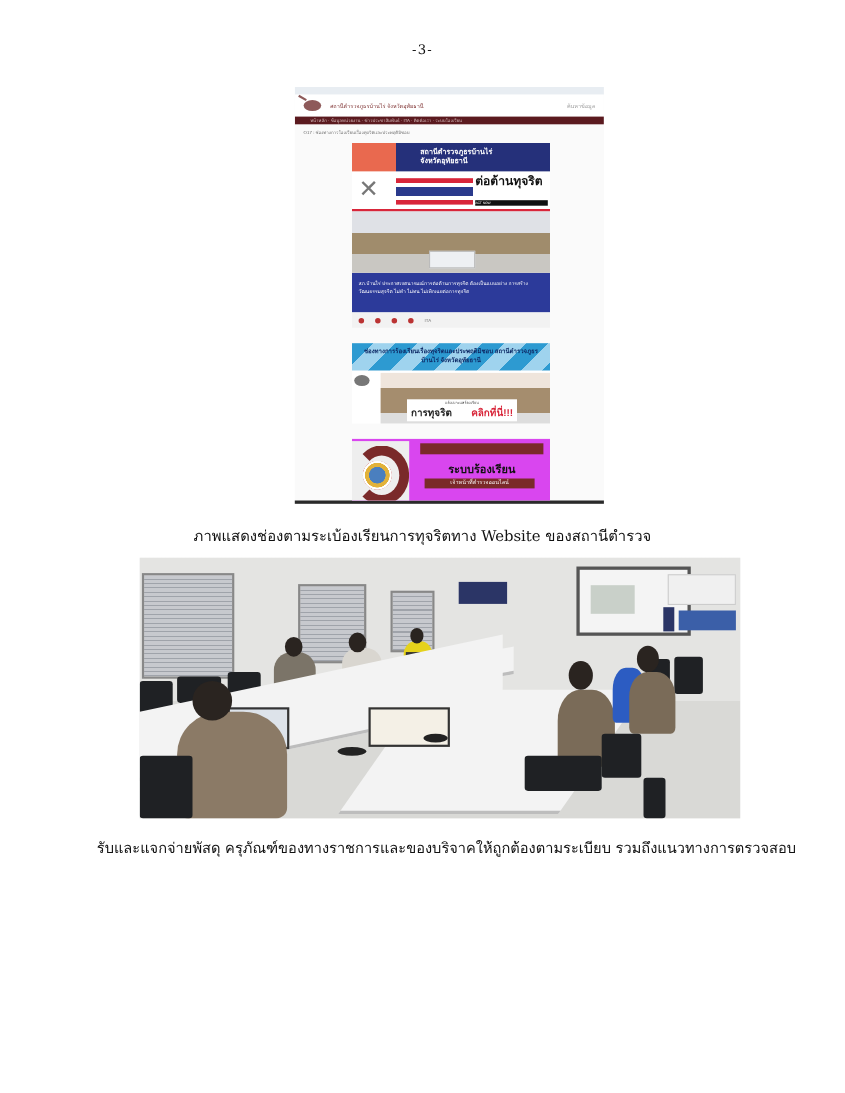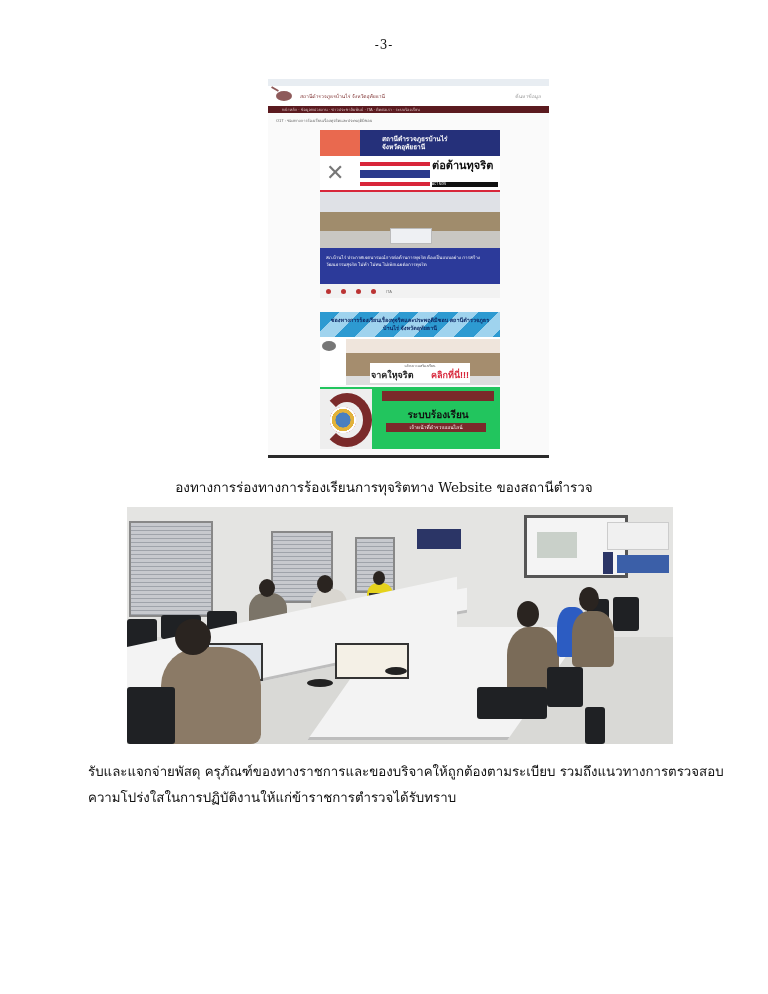--- a/index.html
+++ b/index.html
@@ -49,21 +49,21 @@
       padding: 4px 4px 0 4px; box-sizing: border-box; text-align: center; }
   .poster3 { top: 258px; height: 48px; background: #fff; }
   .p3-logo { position: absolute; left: 2px; top: 4px; width: 14px; height: 10px; border-radius: 50%; background: #777; }
   .p3-photo { position: absolute; left: 26px; top: 2px; width: 154px; height: 46px;
       background: linear-gradient(#efe5dc 0 30%, #a58d6e 30% 80%, #ddd 80%); }
   .p3-banner { position: absolute; left: 50px; top: 26px; width: 100px; height: 20px; background: #fff;
       font-family: "Liberation Sans", sans-serif; text-align: center; }
   .p3-banner .small { font-size: 3.5px; color: #555; line-height: 6px; }
   .p3-banner .big { font-size: 9px; font-weight: bold; color: #222; line-height: 12px; white-space: nowrap; }
   .p3-banner .big .red { color: #d8263a; padding-left: 15px; }
-  .poster4 { top: 308px; height: 62px; background: #22c55e; }
+  .poster4 { top: 320px; height: 62px; background: #d946ef; }
   .p4-left { position: absolute; left: 0; top: 2px; width: 52px; height: 60px; background: #eee; }
   .p4-ring { position: absolute; left: 2px; top: 6px; width: 50px; height: 54px; border-radius: 50%;
       border: 9px solid #7a2a2a; border-left-color: transparent; box-sizing: border-box; }
   .p4-emblem { position: absolute; left: 10px; top: 20px; width: 26px; height: 26px; border-radius: 50%;
       background: radial-gradient(#4a7fbf 0 40%, #e2b23a 42% 60%, #fff 62% 70%, #c33 72%); }
   .p4-bar { position: absolute; left: 62px; top: 4px; width: 112px; height: 10px; background: #7a2a2a; }
   .p4-title { position: absolute; left: 62px; top: 20px; width: 112px; text-align: center;
       font-family: "Liberation Sans", sans-serif; font-weight: bold; font-size: 10px; color: #111; }
   .p4-sub { position: absolute; left: 66px; top: 36px; width: 100px; height: 9px; background: #7a2a2a; color: #fff;
       text-align: center; font-family: "Liberation Sans", sans-serif; font-size: 5px; line-height: 9px; }
@@ -129,37 +129,37 @@
   </div>
 
   <div class="poster poster2">ช่องทางการร้องเรียนเรื่องทุจริตและประพฤติมิชอบ สถานีตำรวจภูธรบ้านไร่ จังหวัดอุทัยธานี</div>
 
   <div class="poster poster3">
     <div class="p3-logo"></div>
     <div class="p3-photo"></div>
     <div class="p3-banner">
       <div class="small">แจ้งเบาะแสร้องเรียน</div>
       <div class="big">
-        <span>จาคใหุจริต</span>
+        <span>การทุจริต</span>
         <span class="red">คลิกที่นี่!!!</span>
       </div>
     </div>
   </div>
 
   <div class="poster poster4">
     <div class="p4-left"></div>
     <div class="p4-ring"></div>
     <div class="p4-emblem"></div>
     <div class="p4-bar"></div>
     <div class="p4-title">ระบบร้องเรียน</div>
     <div class="p4-sub">เจ้าหน้าที่ตำรวจออนไลน์</div>
   </div>
 </div>
 
-<div class="caption">องทางการร่องทางการร้องเรียนการทุจริตทาง Website ของสถานีตำรวจ</div>
+<div class="caption">ภาพแสดงช่องตามระเบ้องเรียนการทุจริตทาง Website ของสถานีตำรวจ</div>
 
 <div class="photo">
   <div class="ph-wall"></div>
   <div class="ph-win" style="left:2px;top:14px;width:80px;height:92px;"></div>
   <div class="ph-win" style="left:144px;top:24px;width:58px;height:68px;"></div>
   <div class="ph-win" style="left:228px;top:30px;width:36px;height:52px;"></div>
   <div class="ph-poster" style="left:290px;top:22px;width:44px;height:20px;"></div>
   <div class="ph-screen"></div>
   <div class="ph-poster" style="left:476px;top:45px;width:10px;height:22px;"></div>
   <div class="ph-poster" style="left:490px;top:48px;width:52px;height:18px;background:#3b5fa8;"></div>
@@ -197,14 +197,13 @@
   <div class="ph-person" style="left:430px;top:100px;width:30px;height:50px;background:#2c5cc2;"></div>
   <div class="ph-person" style="left:445px;top:104px;width:42px;height:56px;background:#7a6b58;"></div>
   <div class="ph-head" style="left:452px;top:80px;width:20px;height:24px;"></div>
   <div class="ph-chair" style="left:350px;top:180px;width:70px;height:32px;"></div>
   <div class="ph-chair" style="left:420px;top:160px;width:36px;height:40px;"></div>
   <div class="ph-chair" style="left:458px;top:200px;width:20px;height:37px;"></div>
 </div>
 
 <div class="body-text">
   <span class="line">รับและแจกจ่ายพัสดุ ครุภัณฑ์ของทางราชการและของบริจาคให้ถูกต้องตามระเบียบ รวมถึงแนวทางการตรวจสอบ</span>
-  <span class="line">ความโปร่งใสในการปฏิบัติงานให้แก่ข้าราชการตำรวจได้รับทราบ</span>
 </div>
 
 </body></html>

